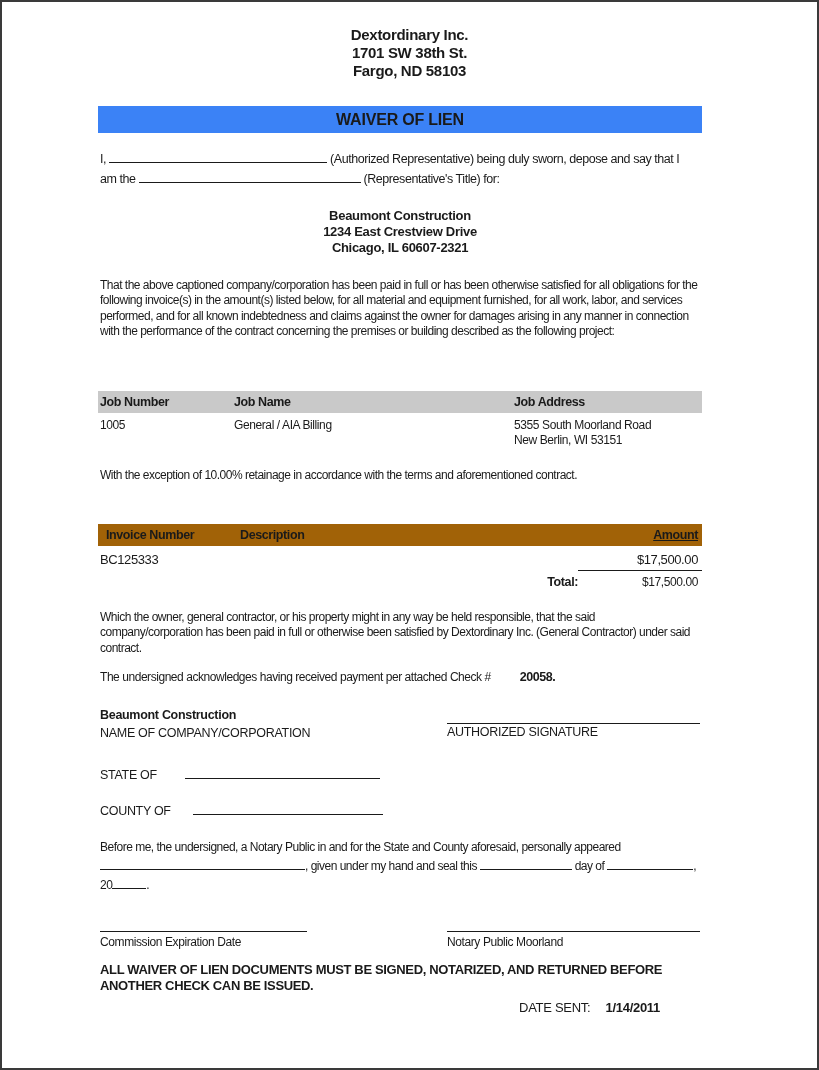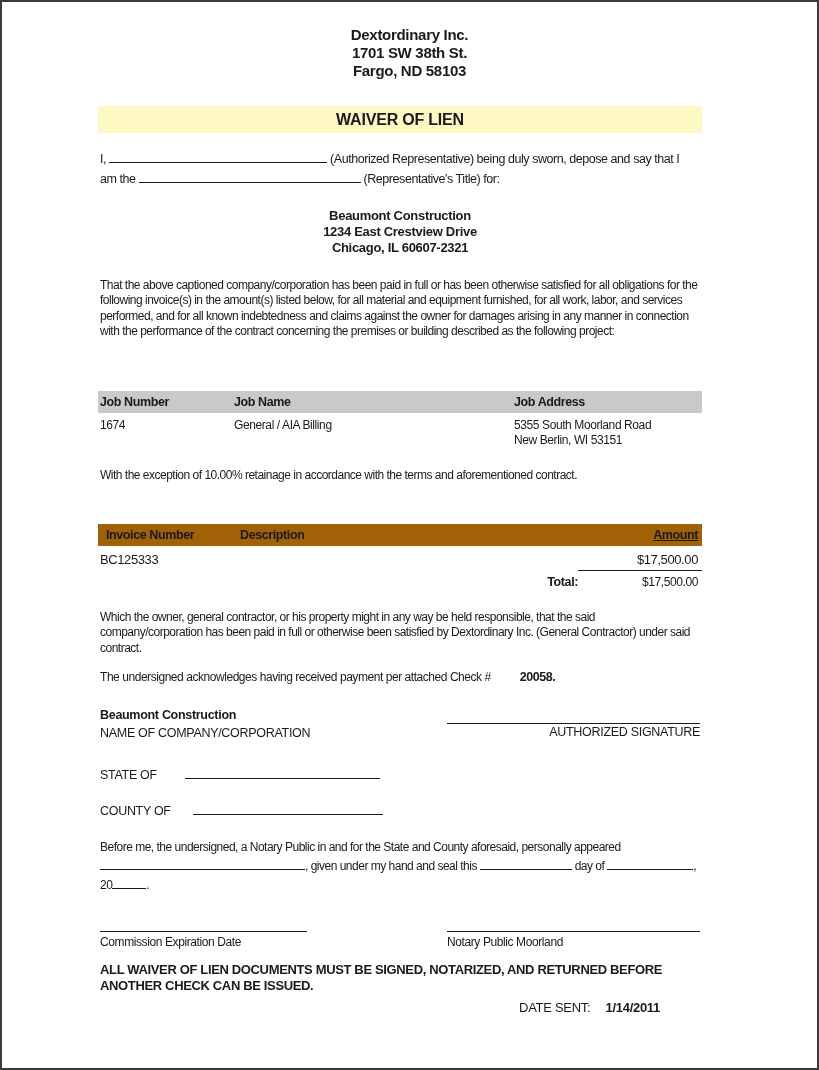--- a/index.html
+++ b/index.html
@@ -23,21 +23,21 @@
   .letterhead {
     top:24px; left:0; width:100%;
     text-align:center;
     font-size:15px; font-weight:bold;
     line-height:18px; letter-spacing:-0.3px;
   }
 
   
   .title-bar {
     top:104px; height:27px;
-    background:#fef9c3;
+    background:#3b82f6;
     text-align:center;
     font-size:16px; font-weight:bold;
     line-height:27px; letter-spacing:-0.2px;
   }
 
   
   .sworn {
     top:147px; left:98px; width:592px;
     font-size:12.5px; line-height:20px; letter-spacing:-0.45px;
   }
@@ -112,21 +112,21 @@
   }
   .check-num { font-weight:bold; font-size:12.5px; margin-left:26px; }
 
   
   .sign-block { top:706px; display:flex; }
   .sign-left { width:349px; padding-left:2px; }
   .sign-left .co-name { font-size:12.5px; font-weight:bold; letter-spacing:-0.3px; height:17px; }
   .label-caps { font-size:12.5px; letter-spacing:-0.3px; }
   .sign-right { width:253px; }
   .sig-line { height:16px; border-bottom:1px solid #1a1a1a; }
-  .sign-right .label-caps { margin-top:1px;text-align:right; }
+  .sign-right .label-caps { margin-top:1px; }
   .sign-left .label-caps { margin-top:1px; }
 
   .state-row  { top:764px; left:98px; font-size:12.5px; letter-spacing:-0.3px; }
   .county-row { top:800px; left:98px; font-size:12.5px; letter-spacing:-0.3px; }
   .b-state  { width:195px; margin-left:25px; }
   .b-county { width:190px; margin-left:19px; }
 
   .notary {
     top:836px; left:98px; width:600px;
     font-size:12px; line-height:19px; letter-spacing:-0.5px;
@@ -187,21 +187,21 @@
 
   <p class="abs para p-paid">That the above captioned company/corporation has been paid in full or has been otherwise satisfied for all obligations for the following invoice(s) in the amount(s) listed below, for all material and equipment furnished, for all work, labor, and services performed, and for all known indebtedness and claims against the owner for damages arising in any manner in connection with the performance of the contract concerning the premises or building described as the following project:</p>
 
   <div class="abs content tbl">
     <div class="tbl-head">
       <div>Job Number</div>
       <div>Job Name</div>
       <div>Job Address</div>
     </div>
     <div class="tbl-row">
-      <div>1674</div>
+      <div>1005</div>
       <div>General / AIA Billing</div>
       <div>
         <div>5355 South Moorland Road</div>
         <div>New Berlin, WI 53151</div>
       </div>
     </div>
   </div>
 
   <p class="abs para p-retainage">With the exception of 10.00% retainage in accordance with the terms and aforementioned contract.</p>
 

